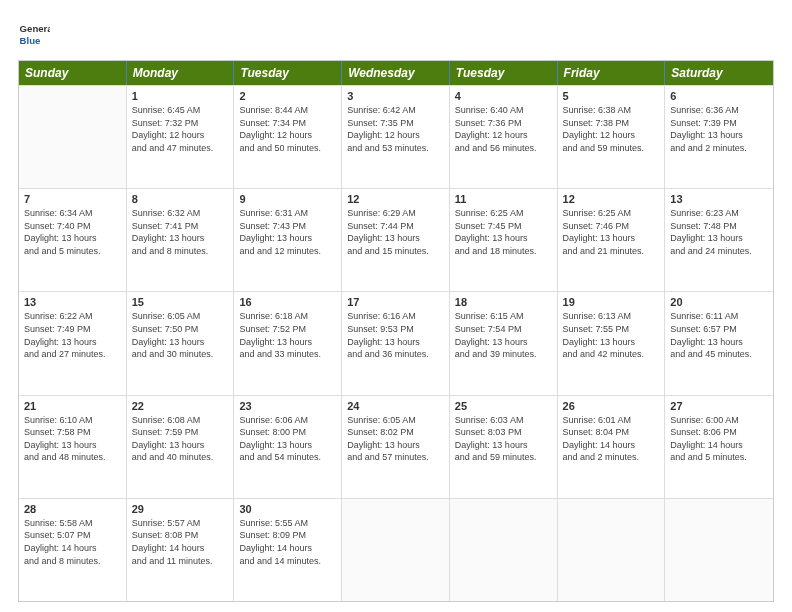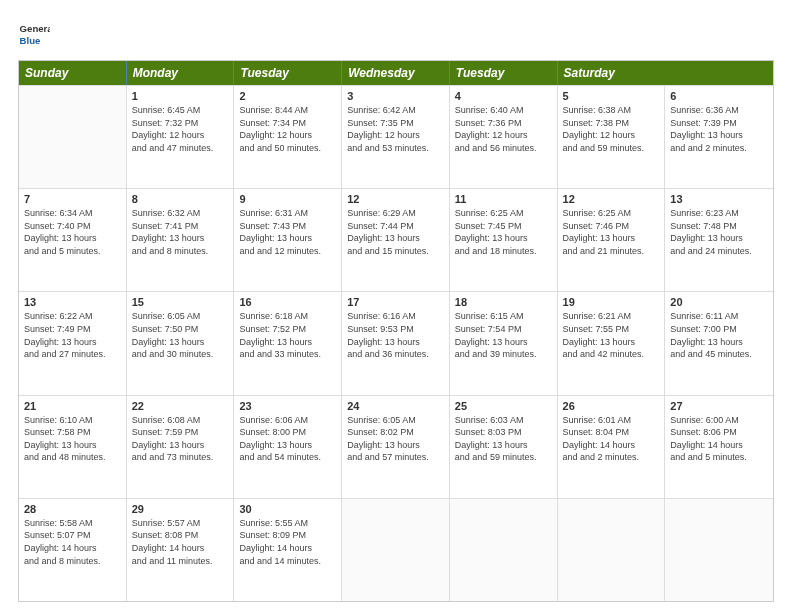--- a/index.html
+++ b/index.html
@@ -118,20 +118,21 @@
     </div>
   </div>
 
   <div class="calendar">
     <div class="cal-header-row">
     <div class="cal-header-cell">Sunday</div>
         <div class="cal-header-cell">Monday</div>
         <div class="cal-header-cell">Tuesday</div>
         <div class="cal-header-cell">Wednesday</div>
         <div class="cal-header-cell">Tuesday</div>
+        <div class="cal-header-cell">Friday</div>
         <div class="cal-header-cell">Saturday</div>
       </div>
     <div class="cal-body">
     <div class="cal-week">
           <div class="cal-cell empty"></div>
           <div class="cal-cell">
             <span class="day-num">1</span>
             <div class="cell-line">Sunrise: 6:45 AM</div>
             <div class="cell-line">Sunset: 7:32 PM</div>
             <div class="cell-line">Daylight: 12 hours</div>
@@ -255,47 +256,47 @@
           </div>
           <div class="cal-cell">
             <span class="day-num">18</span>
             <div class="cell-line">Sunrise: 6:15 AM</div>
             <div class="cell-line">Sunset: 7:54 PM</div>
             <div class="cell-line">Daylight: 13 hours</div>
             <div class="cell-line">and and 39 minutes.</div>
           </div>
           <div class="cal-cell">
             <span class="day-num">19</span>
-            <div class="cell-line">Sunrise: 6:21 AM</div>
+            <div class="cell-line">Sunrise: 6:13 AM</div>
             <div class="cell-line">Sunset: 7:55 PM</div>
             <div class="cell-line">Daylight: 13 hours</div>
             <div class="cell-line">and and 42 minutes.</div>
           </div>
           <div class="cal-cell">
             <span class="day-num">20</span>
             <div class="cell-line">Sunrise: 6:11 AM</div>
-            <div class="cell-line">Sunset: 7:00 PM</div>
+            <div class="cell-line">Sunset: 6:57 PM</div>
             <div class="cell-line">Daylight: 13 hours</div>
             <div class="cell-line">and and 45 minutes.</div>
           </div>
         </div>
         <div class="cal-week">
           <div class="cal-cell">
             <span class="day-num">21</span>
             <div class="cell-line">Sunrise: 6:10 AM</div>
             <div class="cell-line">Sunset: 7:58 PM</div>
             <div class="cell-line">Daylight: 13 hours</div>
             <div class="cell-line">and and 48 minutes.</div>
           </div>
           <div class="cal-cell">
             <span class="day-num">22</span>
             <div class="cell-line">Sunrise: 6:08 AM</div>
             <div class="cell-line">Sunset: 7:59 PM</div>
             <div class="cell-line">Daylight: 13 hours</div>
-            <div class="cell-line">and and 73 minutes.</div>
+            <div class="cell-line">and and 40 minutes.</div>
           </div>
           <div class="cal-cell">
             <span class="day-num">23</span>
             <div class="cell-line">Sunrise: 6:06 AM</div>
             <div class="cell-line">Sunset: 8:00 PM</div>
             <div class="cell-line">Daylight: 13 hours</div>
             <div class="cell-line">and and 54 minutes.</div>
           </div>
           <div class="cal-cell">
             <span class="day-num">24</span>

